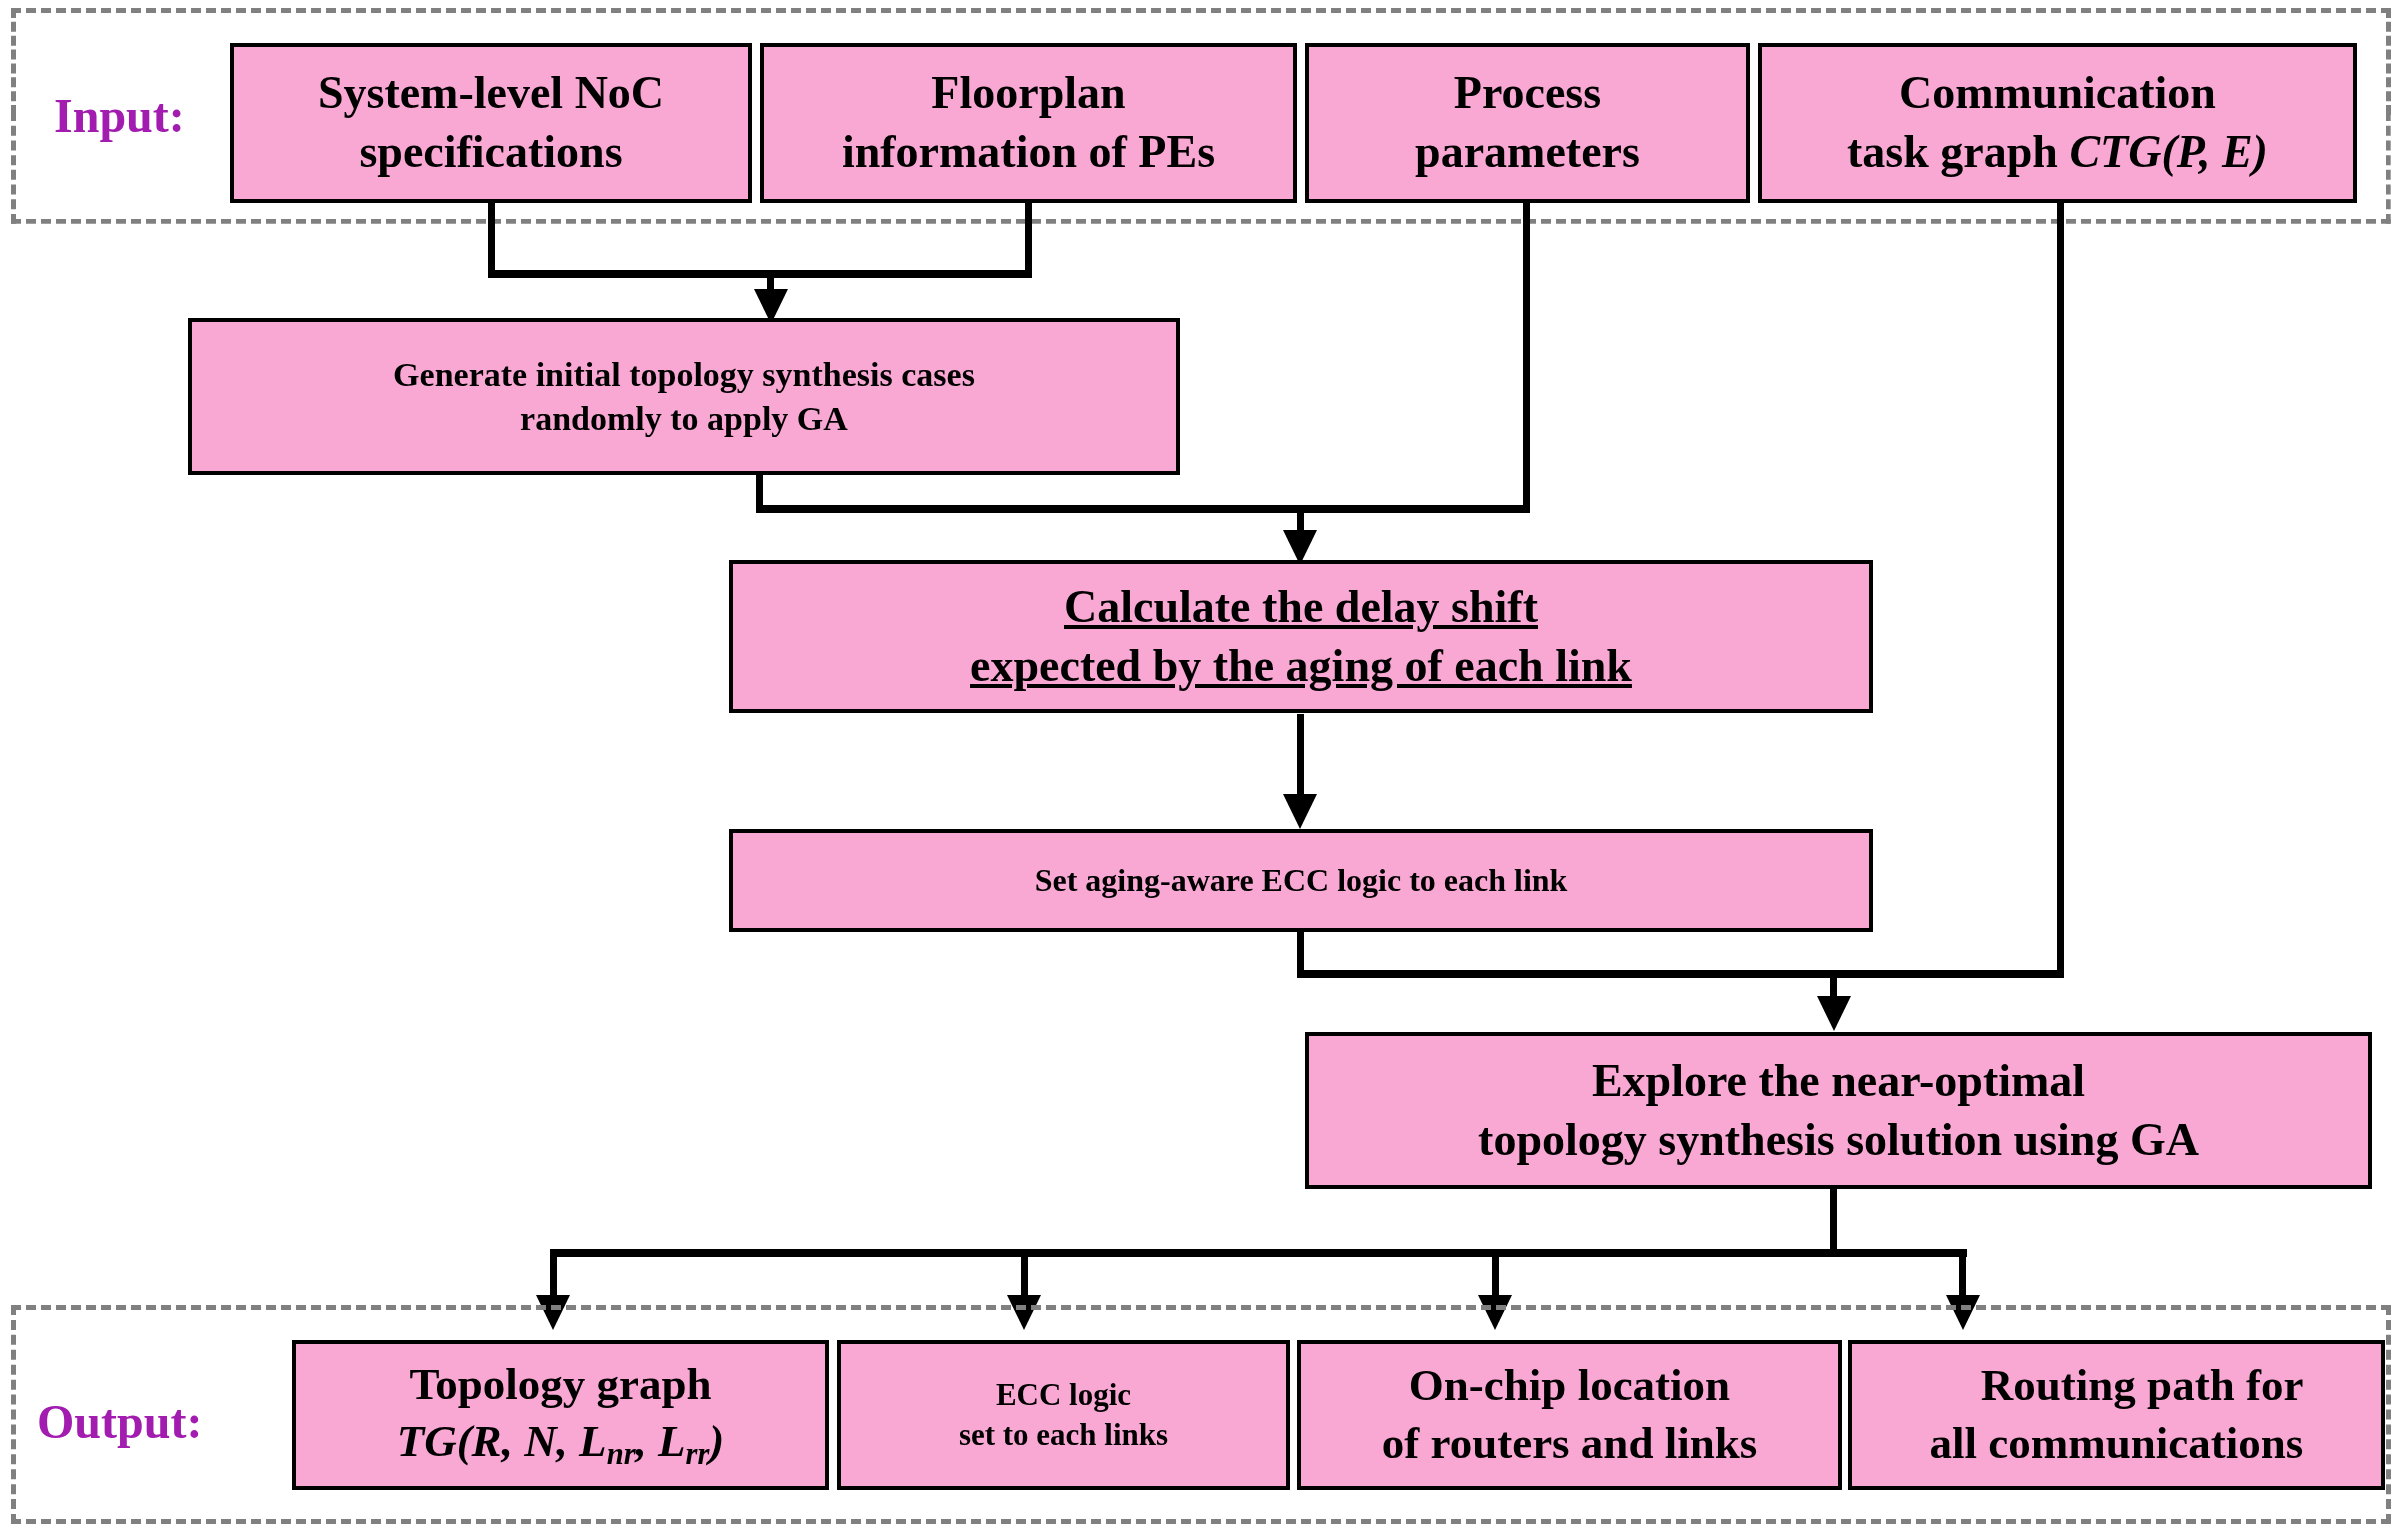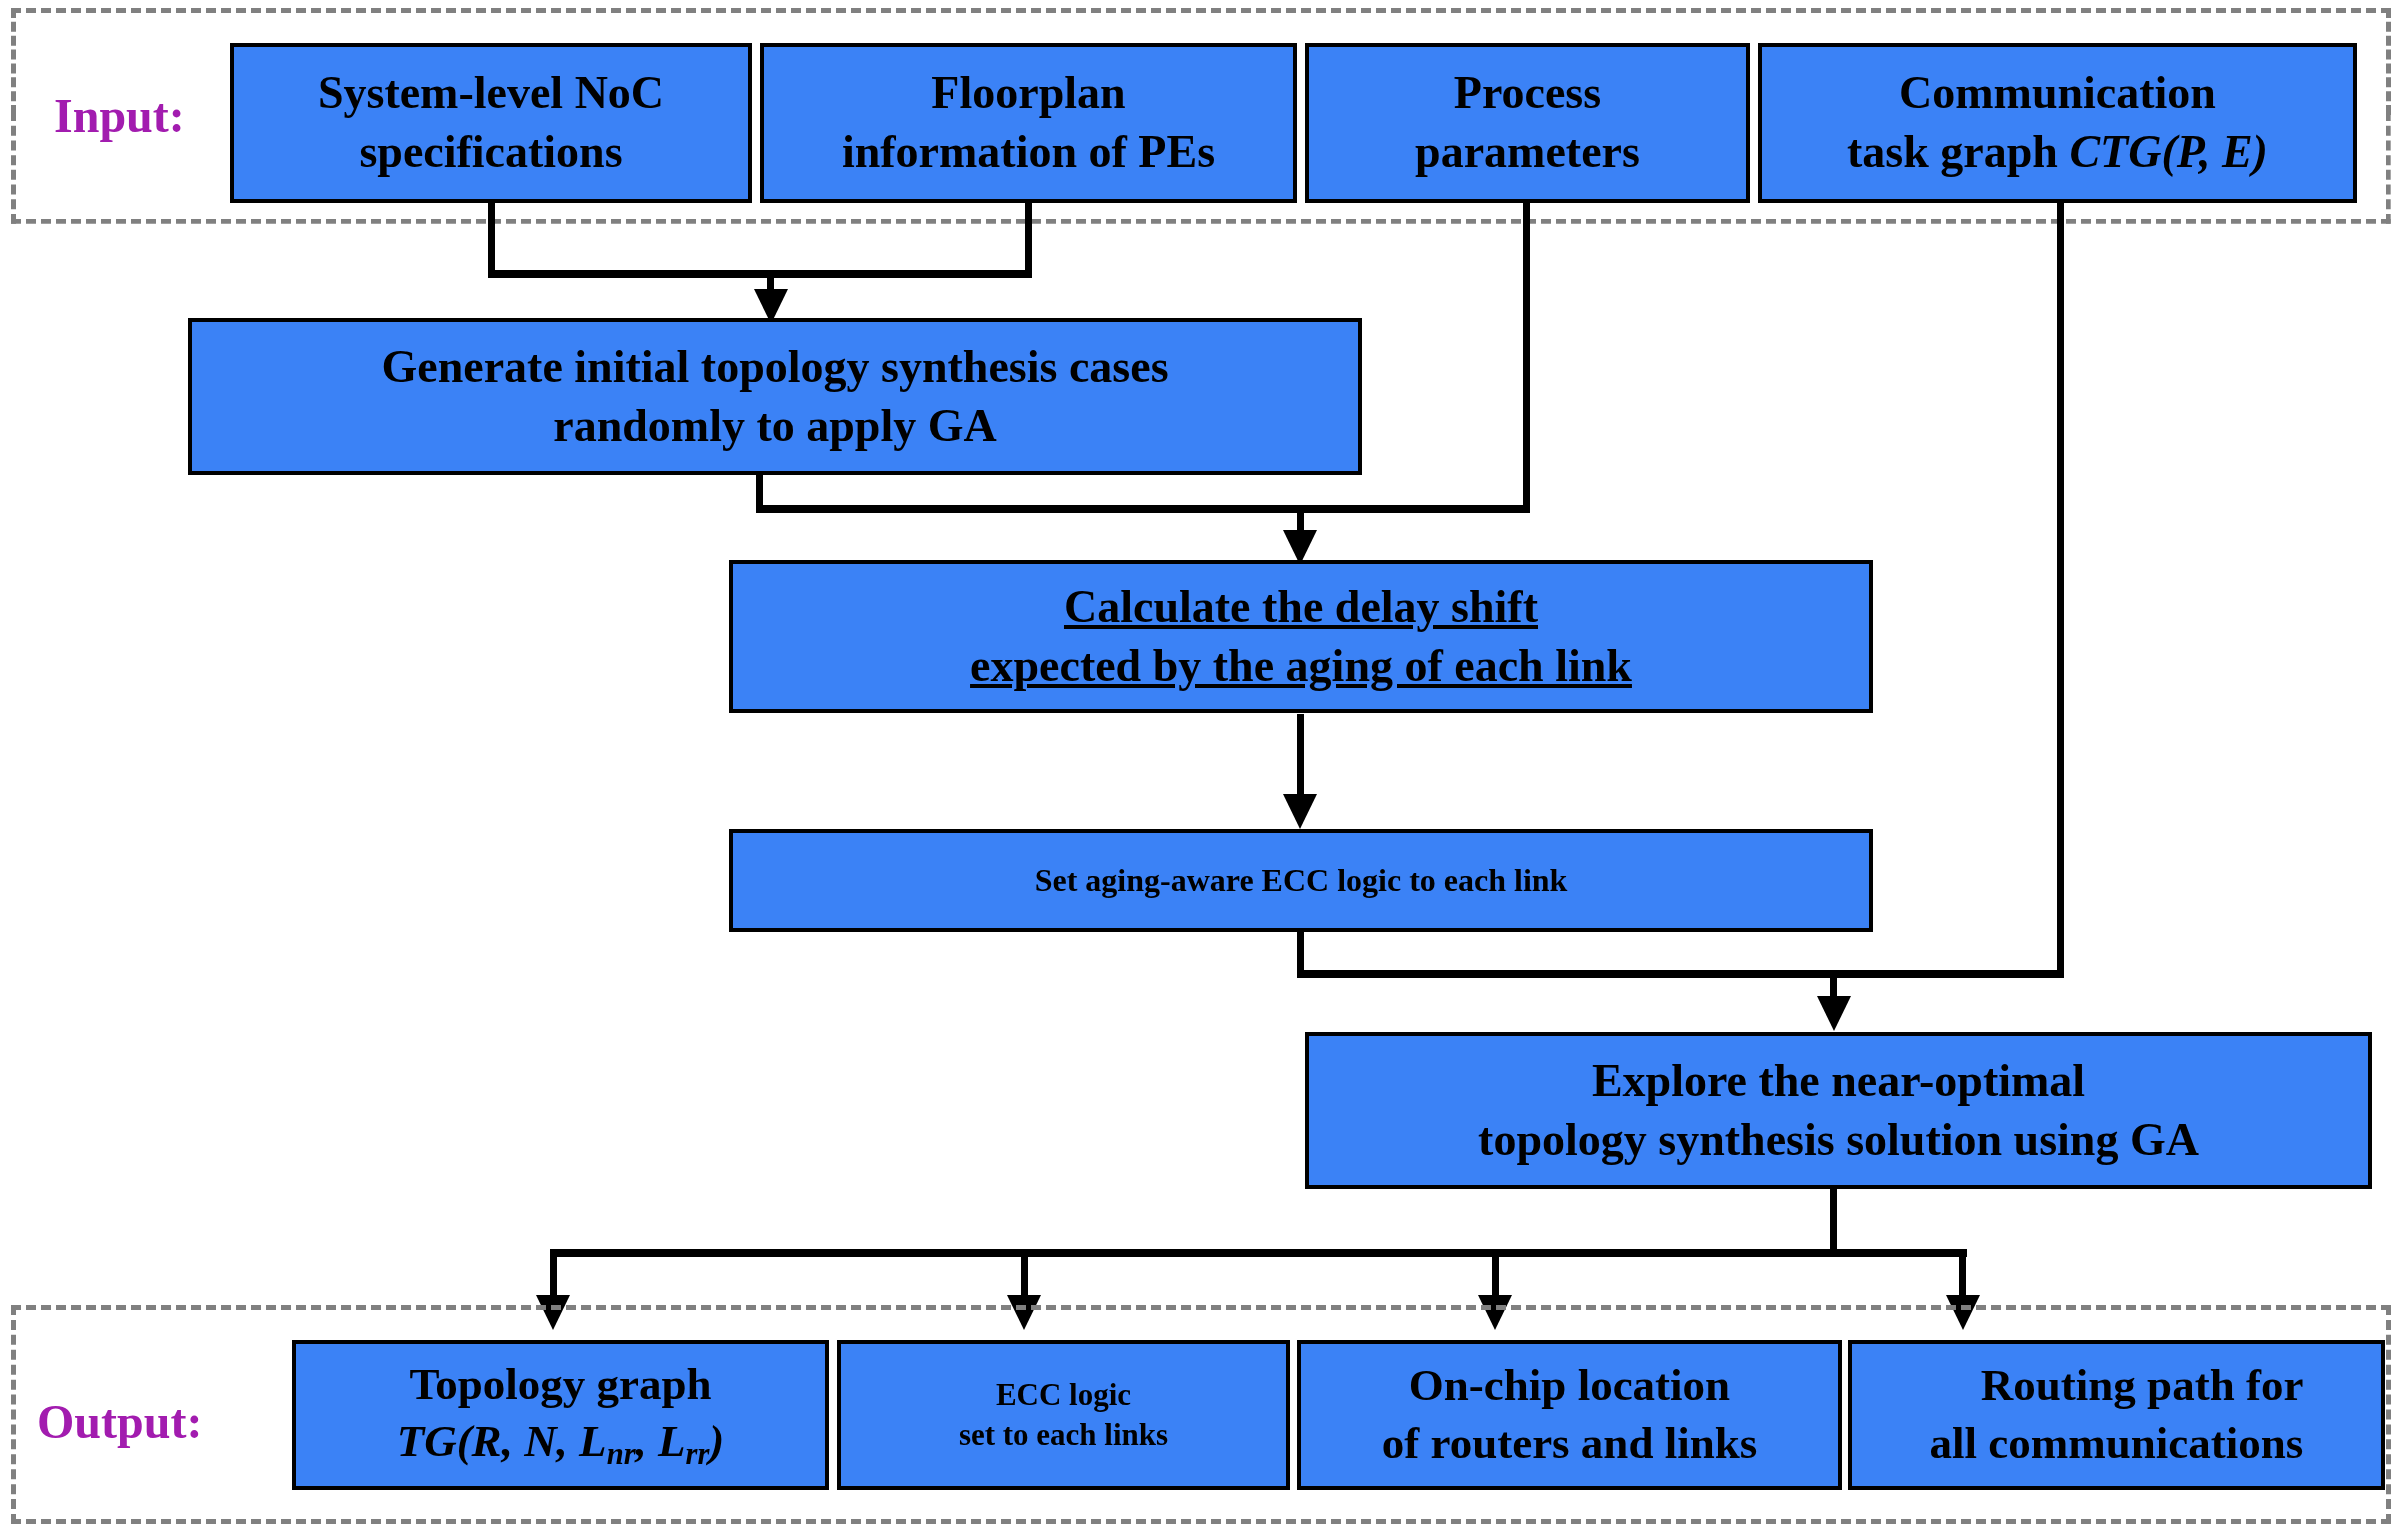--- a/index.html
+++ b/index.html
@@ -24,21 +24,21 @@
     font-size:48px;
     line-height:1;
     white-space:nowrap;
   }
 
   
   .box{
     position:absolute;
     box-sizing:border-box;
     border:4.6px solid #000;
-    background:#3b82f6;
+    background:#f9a8d4;
     display:flex;
     align-items:center;
     justify-content:center;
     text-align:center;
     font-weight:700;
     color:#000;
     line-height:1.28;
     padding:3.1px 7.7px;
   }
   .box .l{display:block;white-space:nowrap;}
@@ -95,21 +95,21 @@
       <span class="l"><span>task graph </span><span class="fml">CTG(P, E)</span></span>
     </div>
   </div>
 
   <div class="vline" style="left:488px;top:203px;height:72px;"></div>
   <div class="vline" style="left:1025px;top:203px;height:72px;"></div>
   <div class="hline" style="left:488px;top:270px;width:544px;"></div>
   <div class="vline" style="left:767px;top:270px;height:34px;"></div>
   <div class="arrow" style="left:754px;top:289px;"></div>
 
-  <div class="box" style="left:188px;top:318px;width:1174px;height:157px;font-size:46px;">
+  <div class="box" style="left:188px;top:318px;width:992px;height:157px;font-size:34px;">
     <div>
       <span class="l">Generate initial topology synthesis cases</span>
       <span class="l">randomly to apply GA</span>
     </div>
   </div>
 
   <div class="vline" style="left:1523px;top:203px;height:309px;"></div>
 
   <div class="vline" style="left:756px;top:474px;height:37px;"></div>
   <div class="hline" style="left:756px;top:505px;width:774px;"></div>

